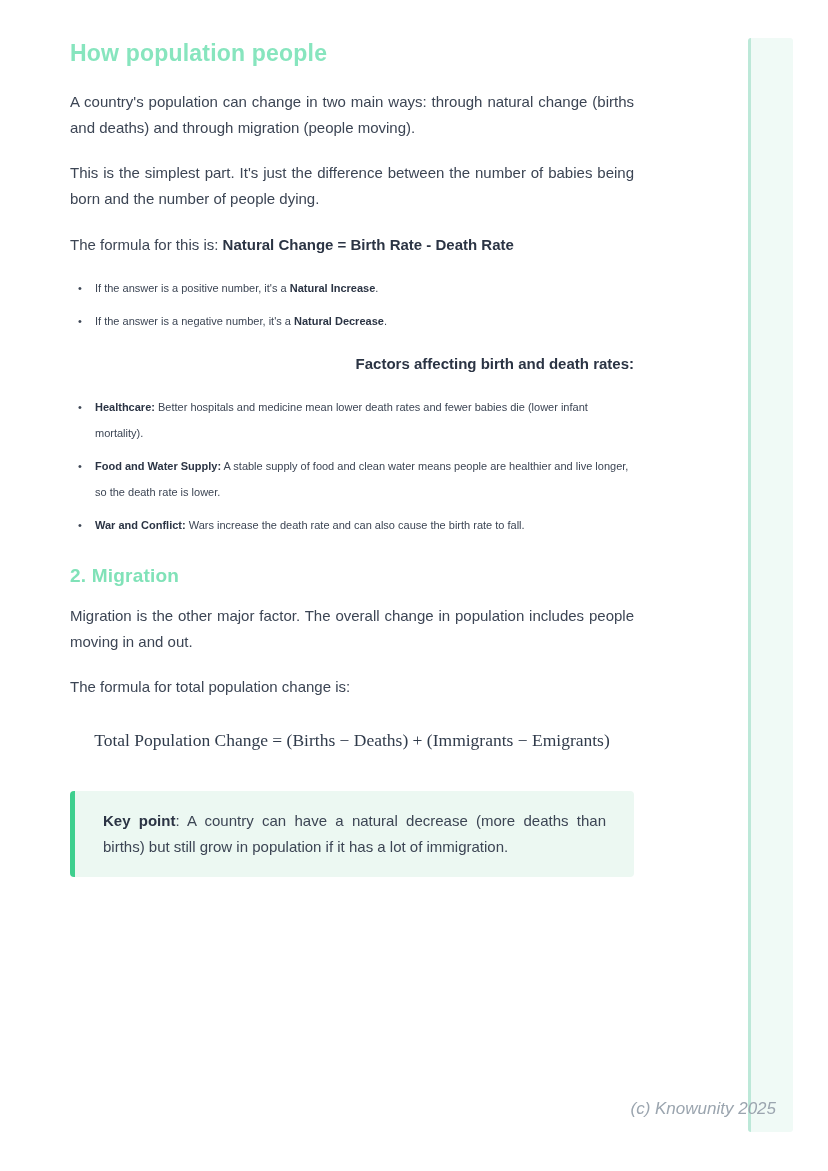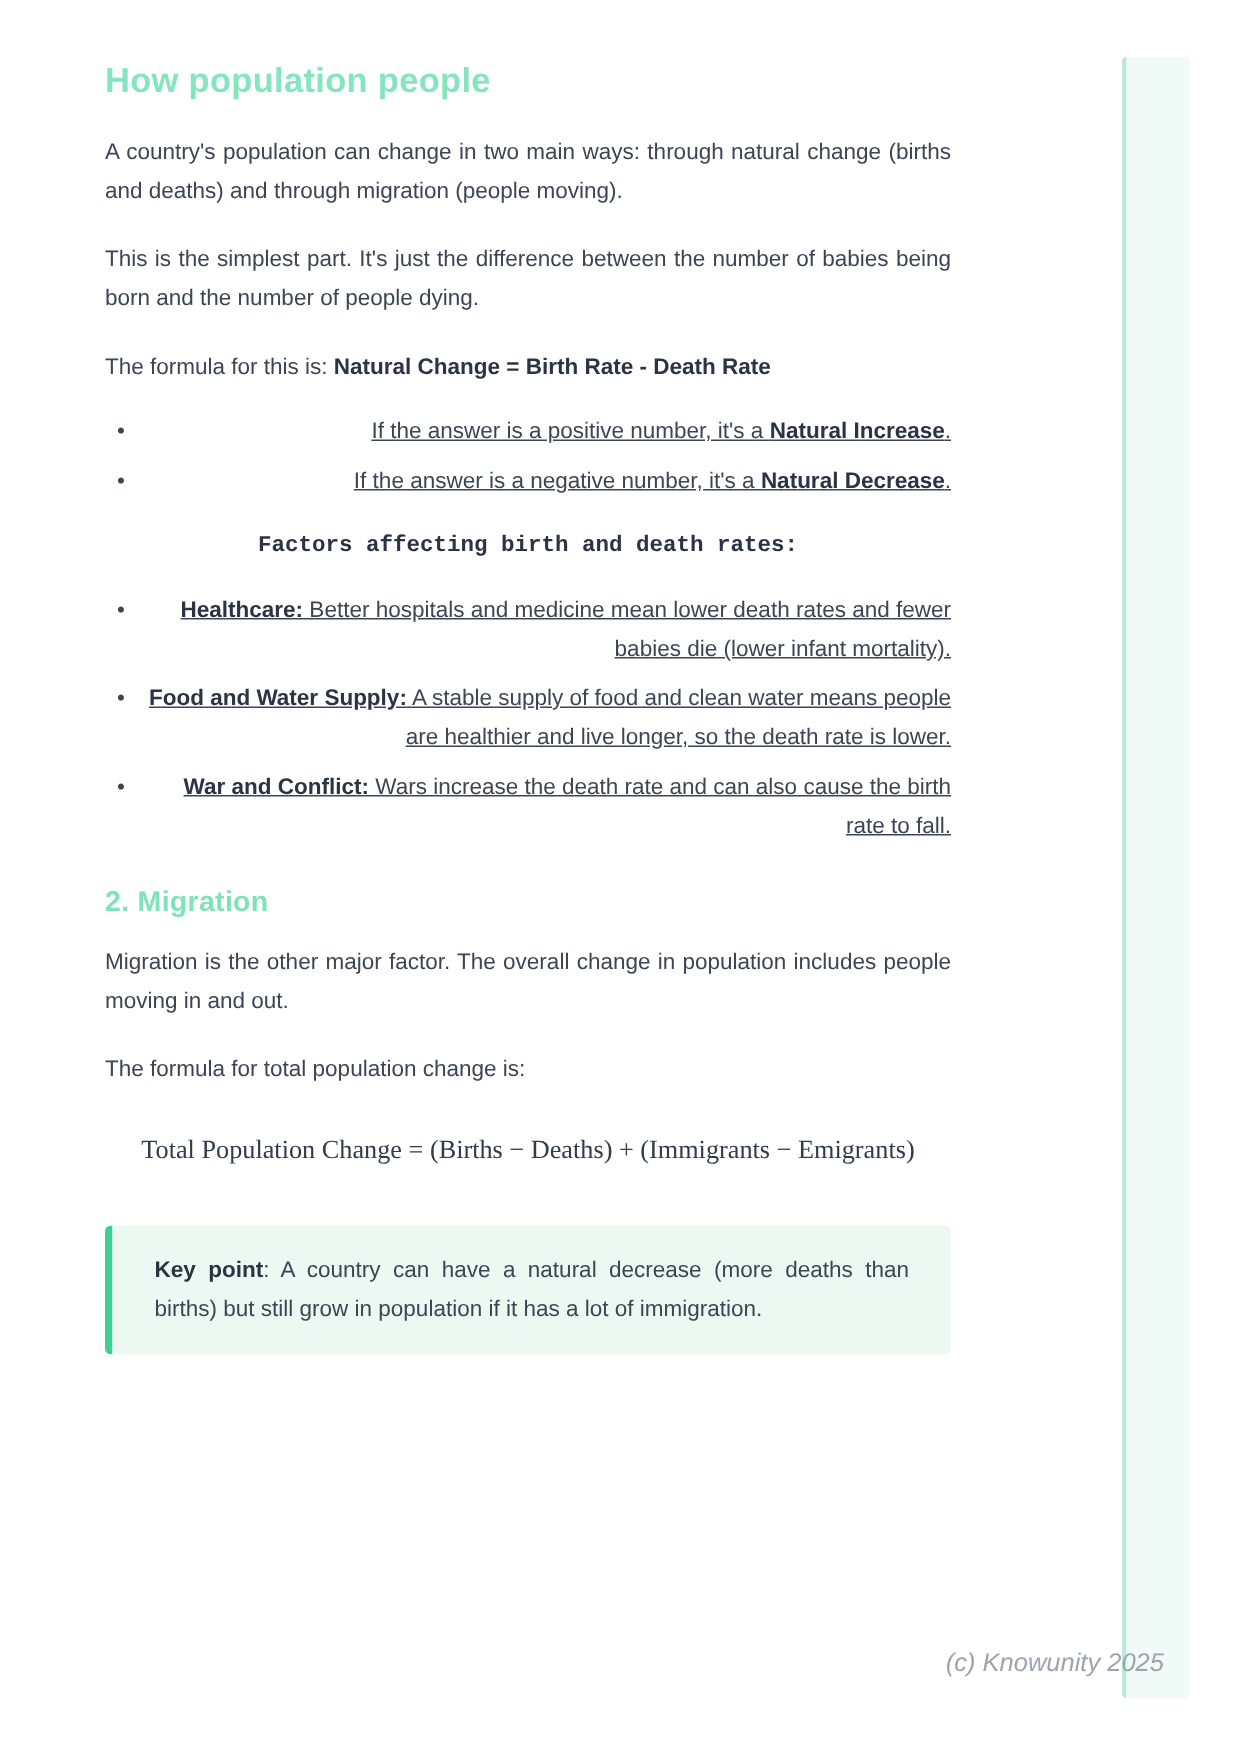--- a/index.html
+++ b/index.html
@@ -58,40 +58,39 @@
 
   .para {
     font-size: 15px;
     line-height: 26px;
     margin: 22px 0 0;
     text-align: justify;
   }
   .p-intro   { margin-top: 22px; }
   .p-s1a     { margin-top: 19px; }
   .p-formula1{ margin-top: 20px; text-align: left; }
-  .p-factors { margin-top: 17px; text-align: center; font-family: Liberation Mono, monospace; }
+  .p-factors { margin-top: 17px; text-align: right; }
   .p-s2a     { margin-top: 16px; }
   .p-formula2{ margin-top: 19px; text-align: left; }
 
   strong { font-weight: 700; color: #2b3444; }
 
   ul.bullets {
     list-style: none;
     margin: 17px 0 0;
     padding: 0;
   }
   .bullets-factors { margin-top: 16px; }
   ul.bullets li {
     position: relative;
     padding-left: 25px;
-    font-size: 15px;
+    font-size: 11px;
     line-height: 26px;
     margin: 0 0 7px;
-    text-align: right;
-    text-decoration: underline;
+    text-align: left;
   }
   ul.bullets li::before {
     content: "\2022";
     position: absolute;
     left: 8px;
     top: 0;
     color: #3c4554;
   }
 
   .formula-display {

